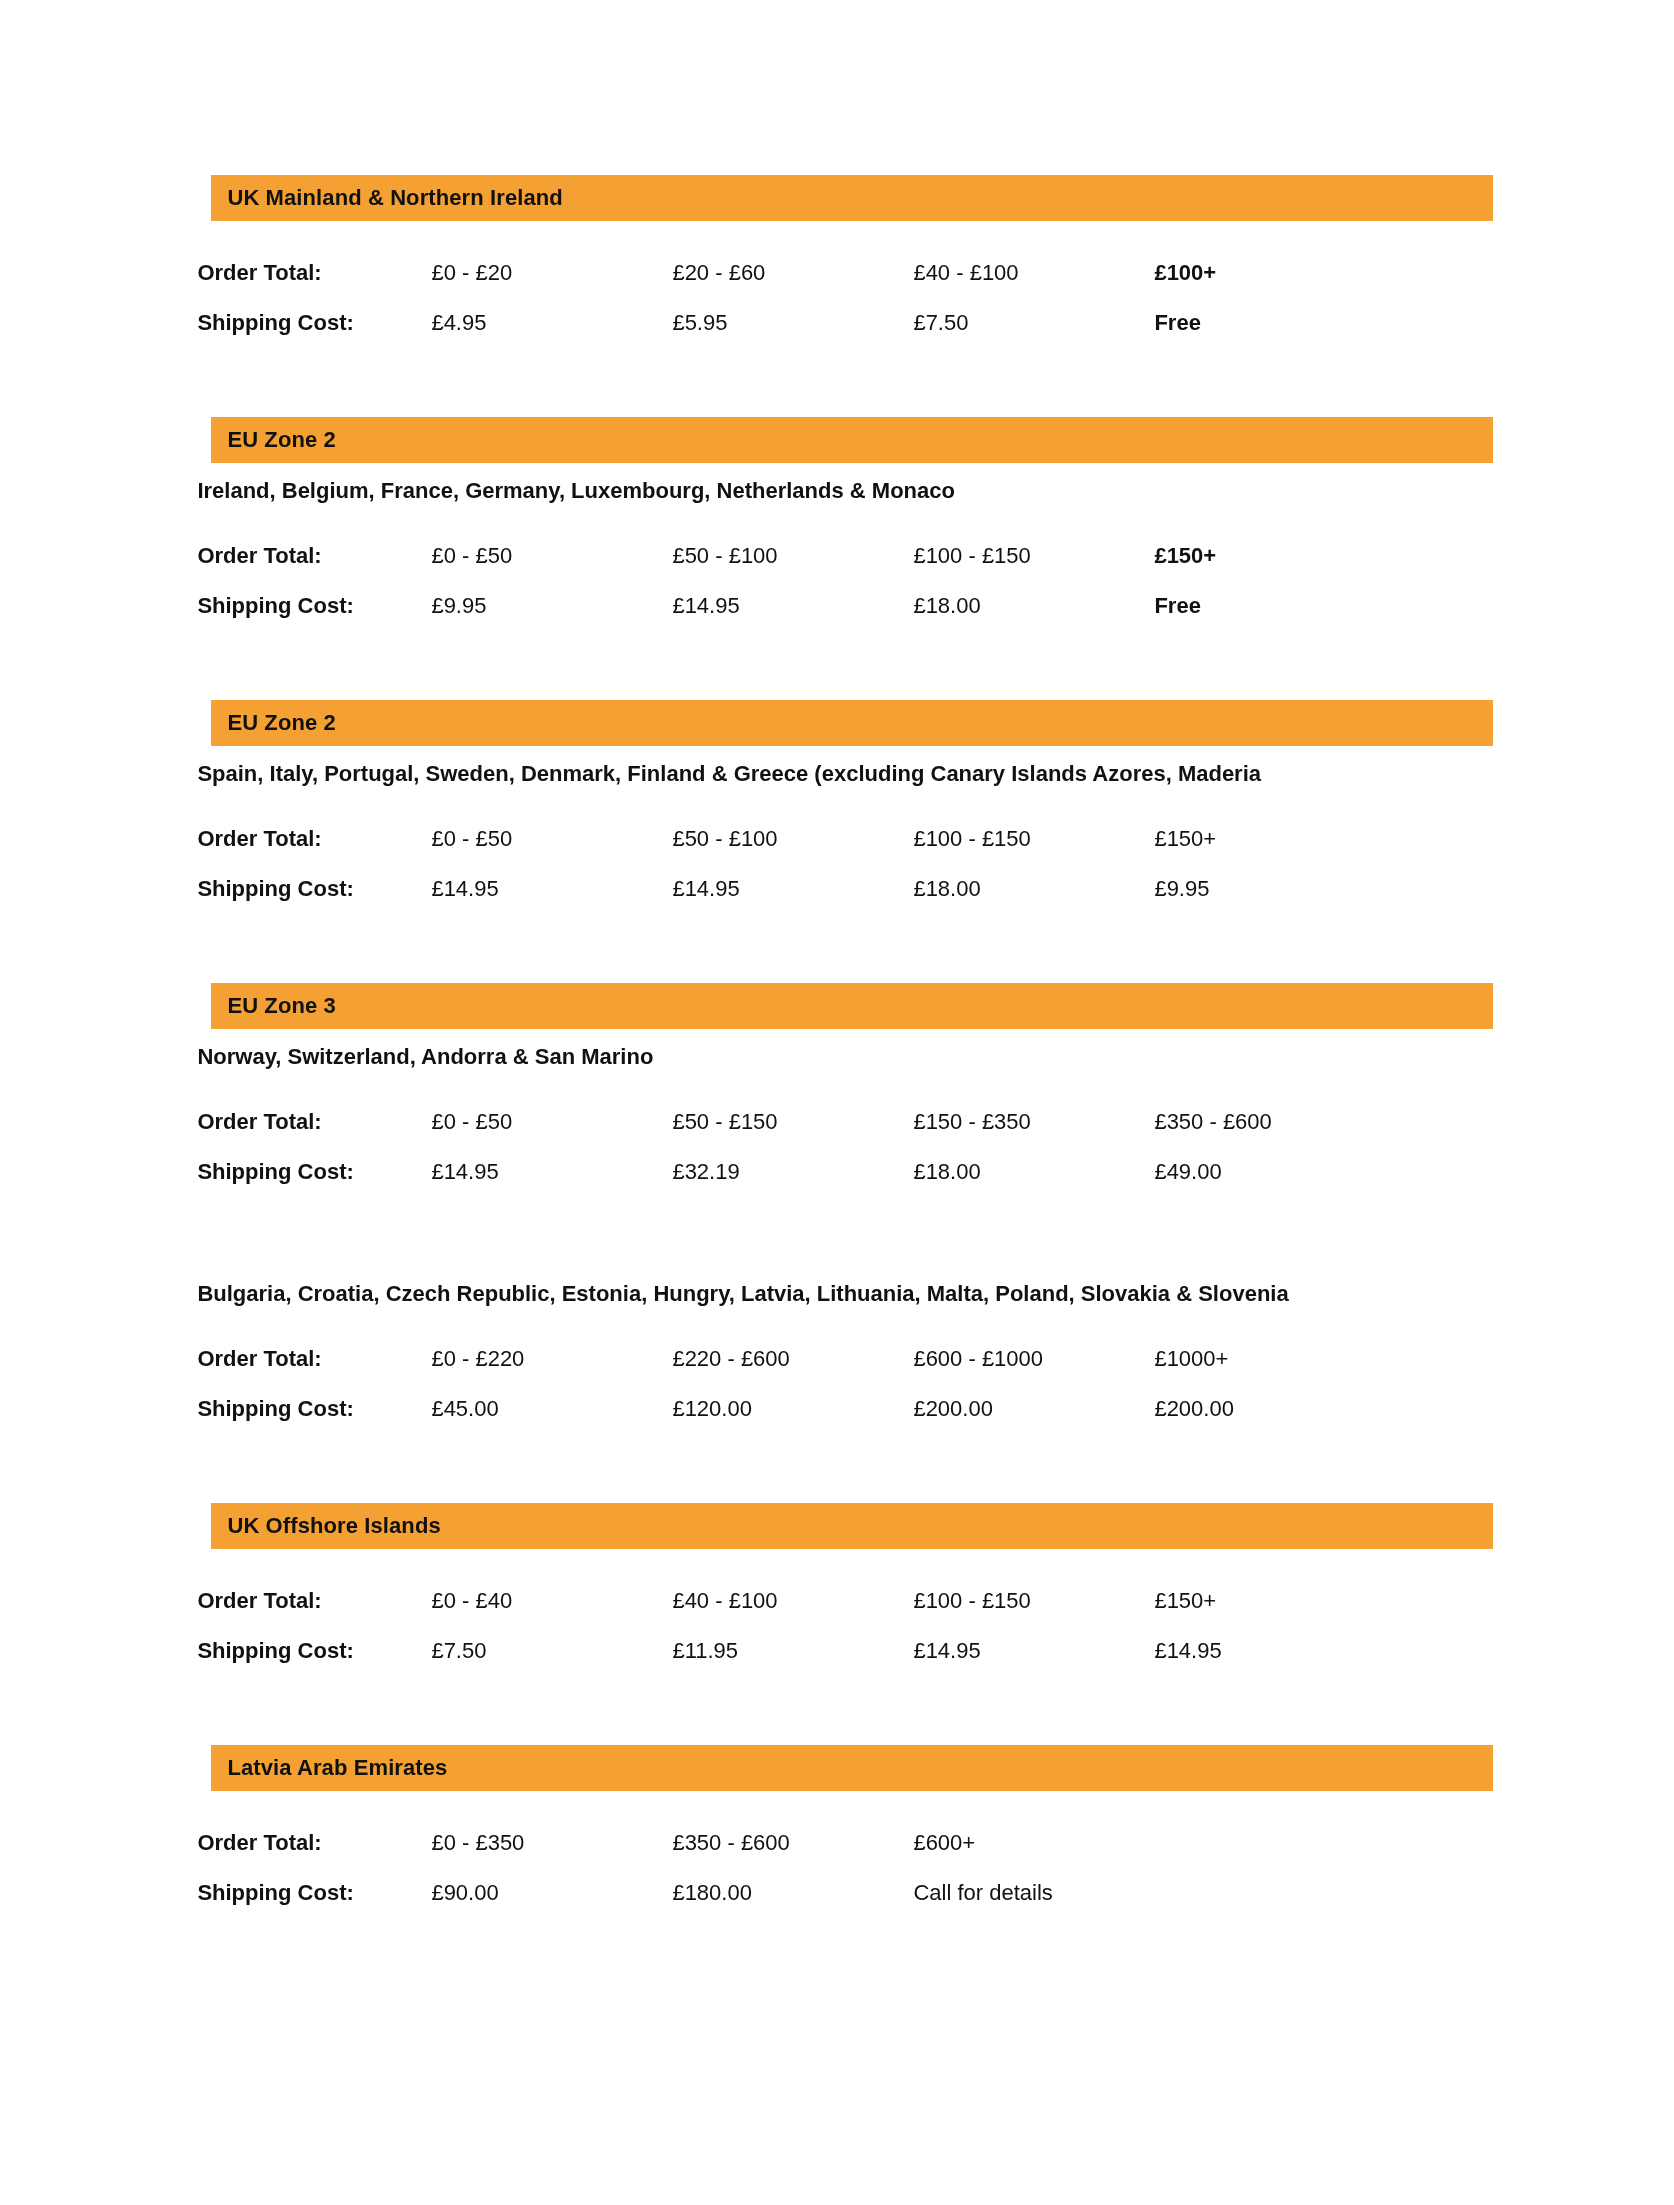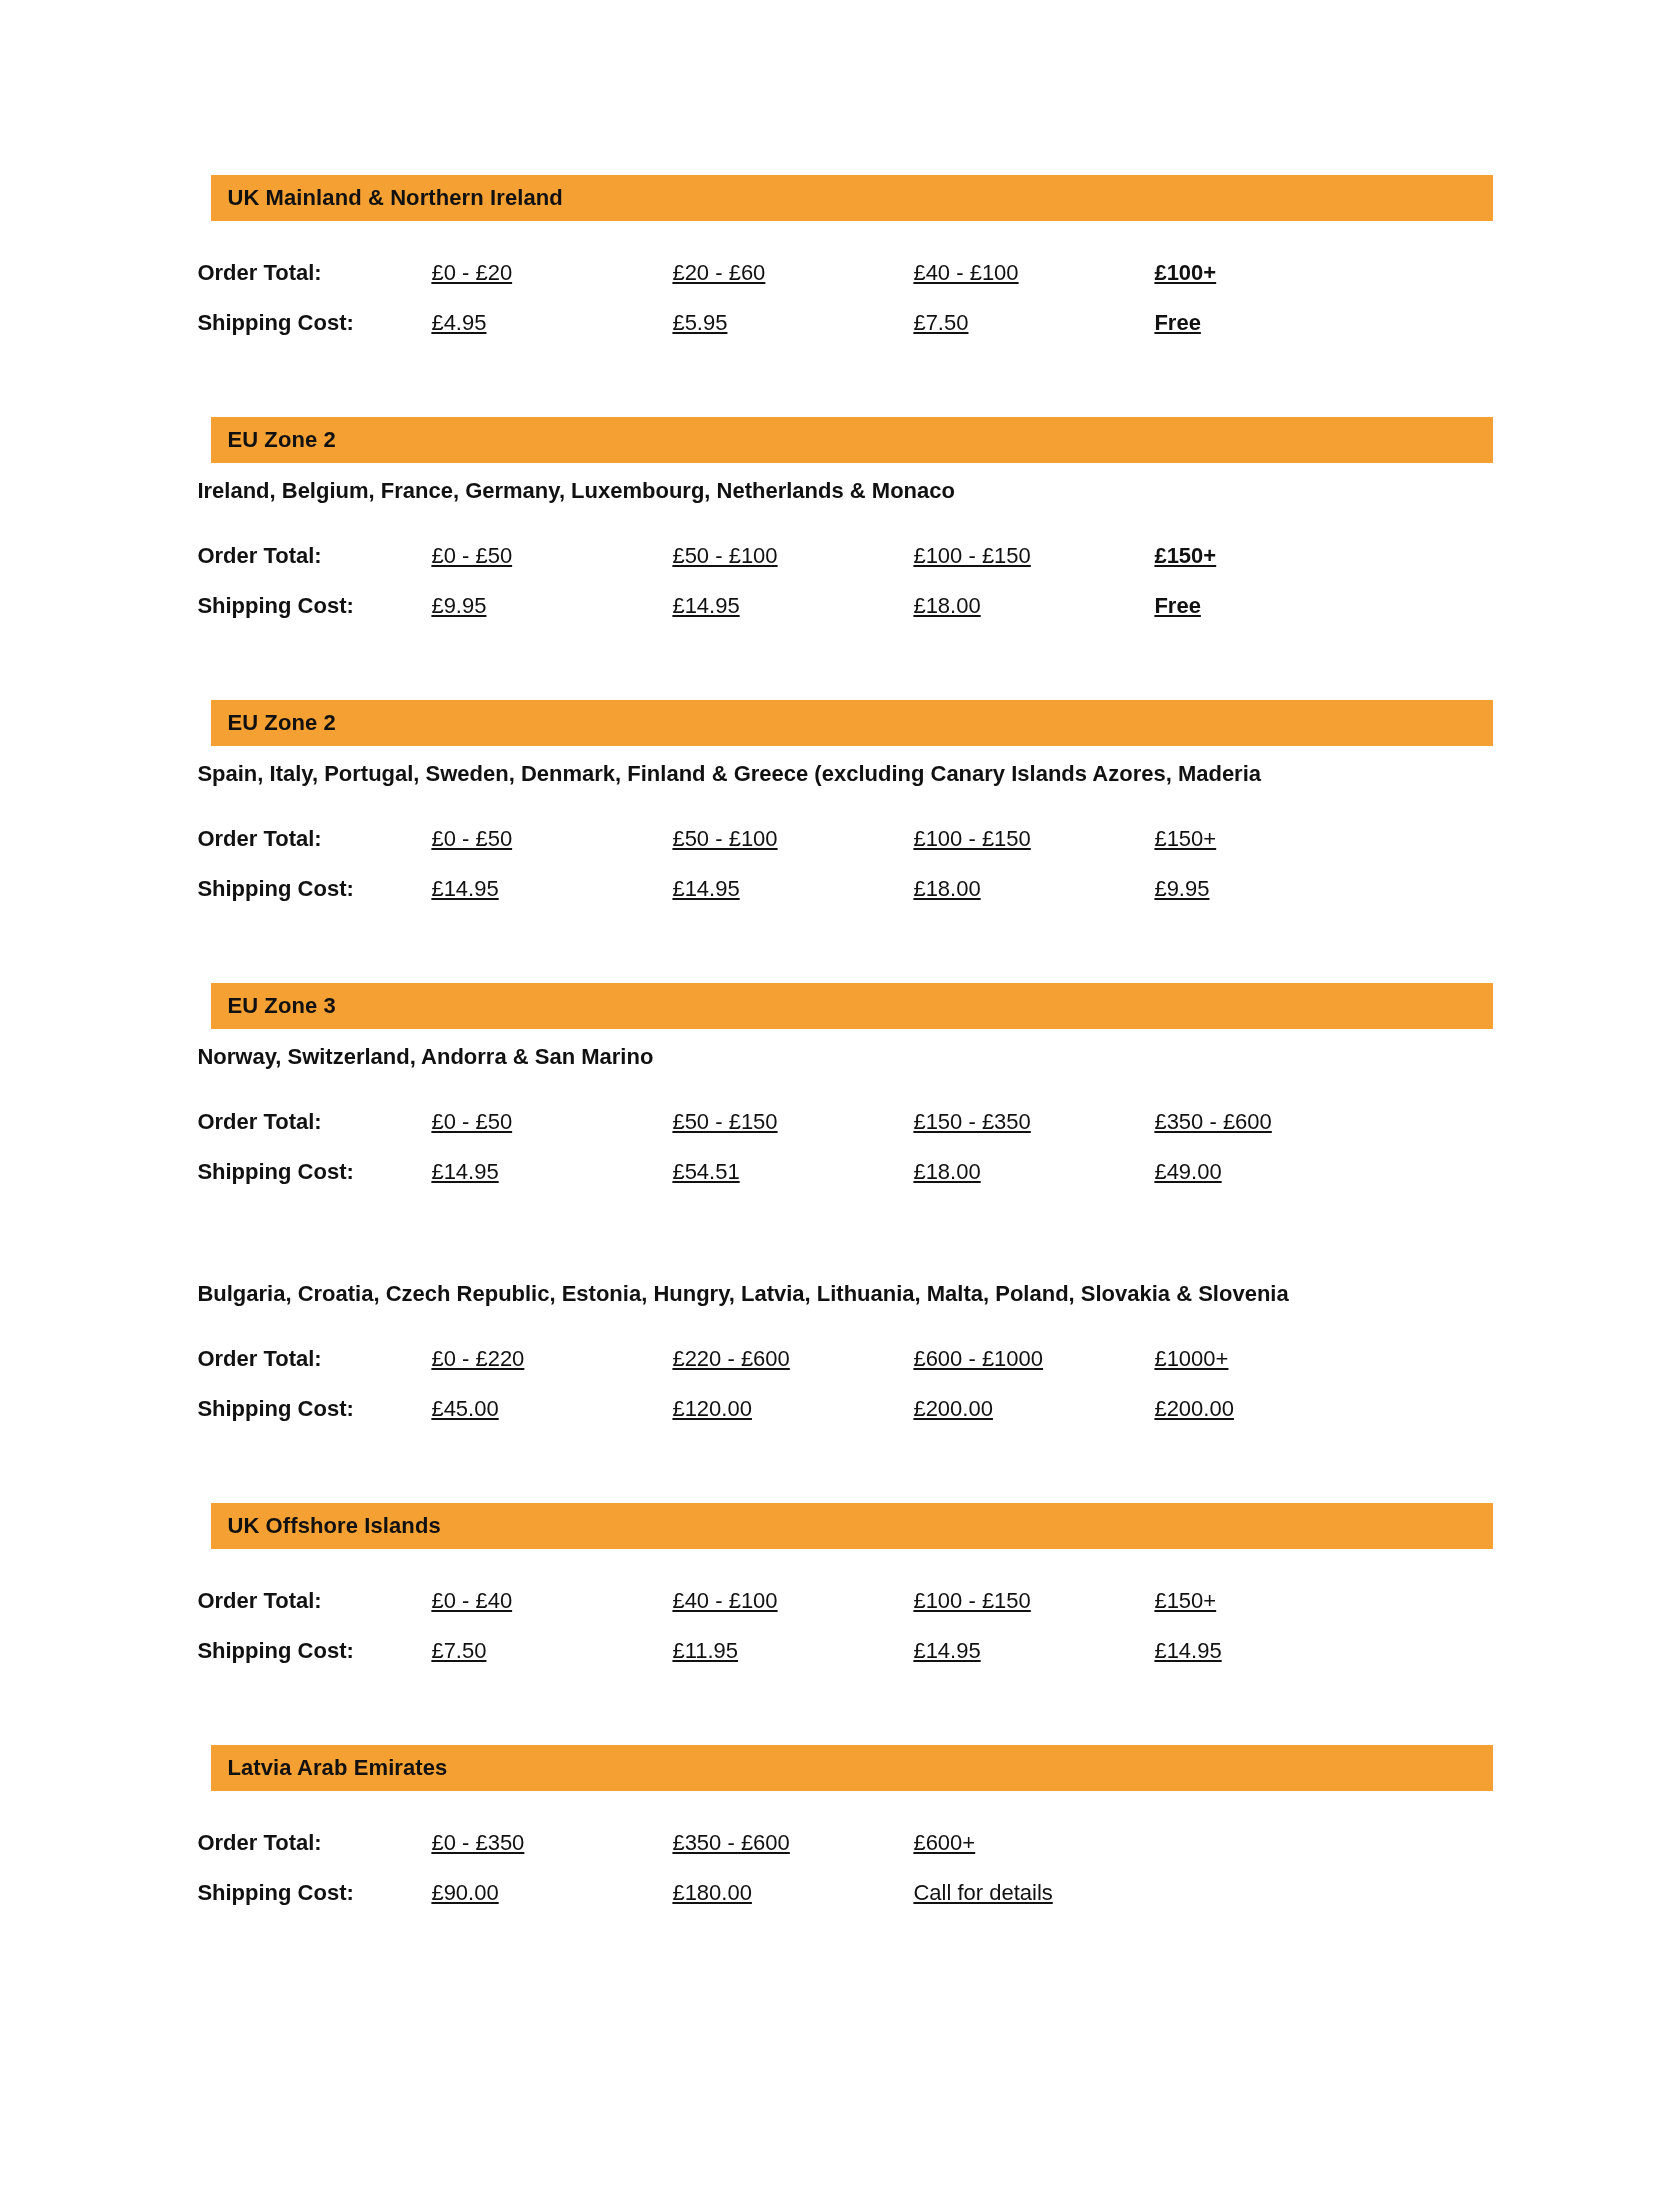--- a/index.html
+++ b/index.html
@@ -58,21 +58,20 @@
     flex: 0 0 234px;
     font-size: 22px;
     font-weight: bold;
     color: #111111;
   }
   .cell {
     width: 241px;
     flex: 0 0 241px;
     font-size: 22px;
     color: #111111;
-    text-decoration: underline;
   }
   .cell.bold {
     font-weight: bold;
   }
   .spacer-lg { height: 69px; }
 </style>
 </head>
 <body>
 
 <div class="page">
@@ -154,21 +153,21 @@
           <div class="row first">
             <div class="row-label">Order Total:</div>
             <div class="cell">£0 - £50</div>
             <div class="cell">£50 - £150</div>
             <div class="cell">£150 - £350</div>
             <div class="cell">£350 - £600</div>
           </div>
           <div class="row">
             <div class="row-label">Shipping Cost:</div>
             <div class="cell">£14.95</div>
-            <div class="cell">£54.51</div>
+            <div class="cell">£32.19</div>
             <div class="cell">£18.00</div>
             <div class="cell">£49.00</div>
           </div>
         </div>
       </div>
       <div class="spacer-lg"></div>
       <div class="zone">
         <div class="zone-countries">Bulgaria, Croatia, Czech Republic, Estonia, Hungry, Latvia, Lithuania, Malta, Poland, Slovakia &amp; Slovenia</div>
         <div class="rows">
           <div class="row first">

